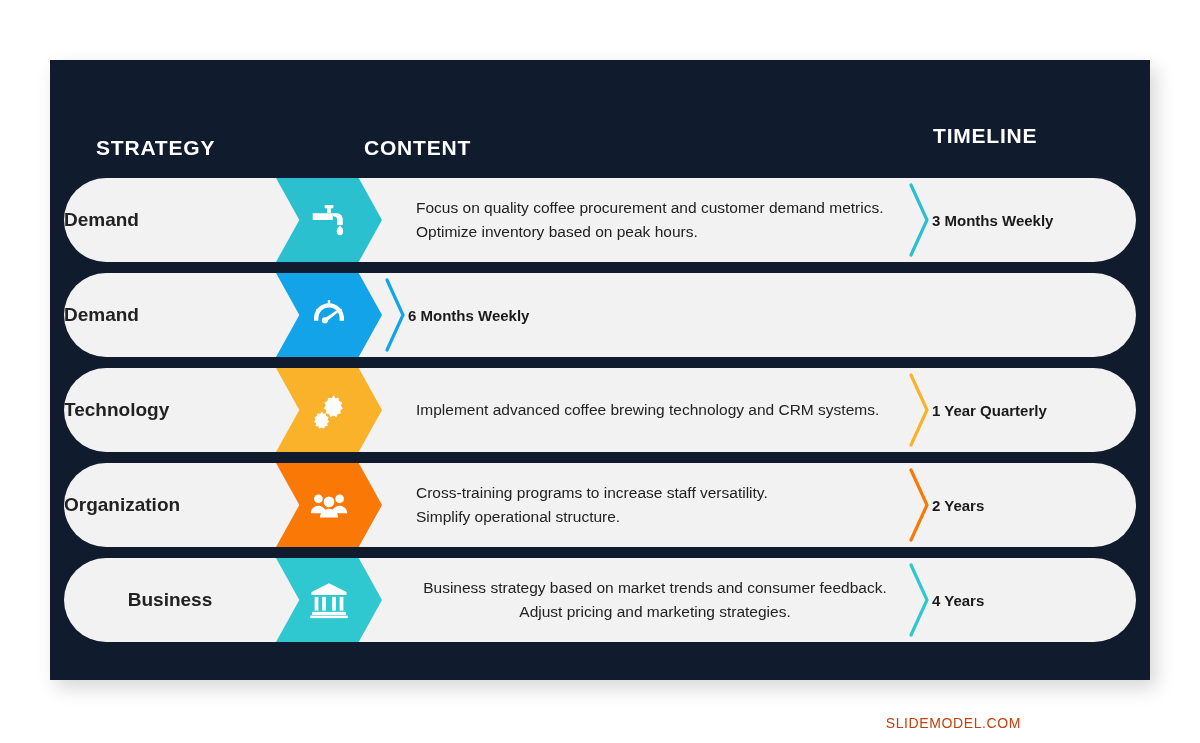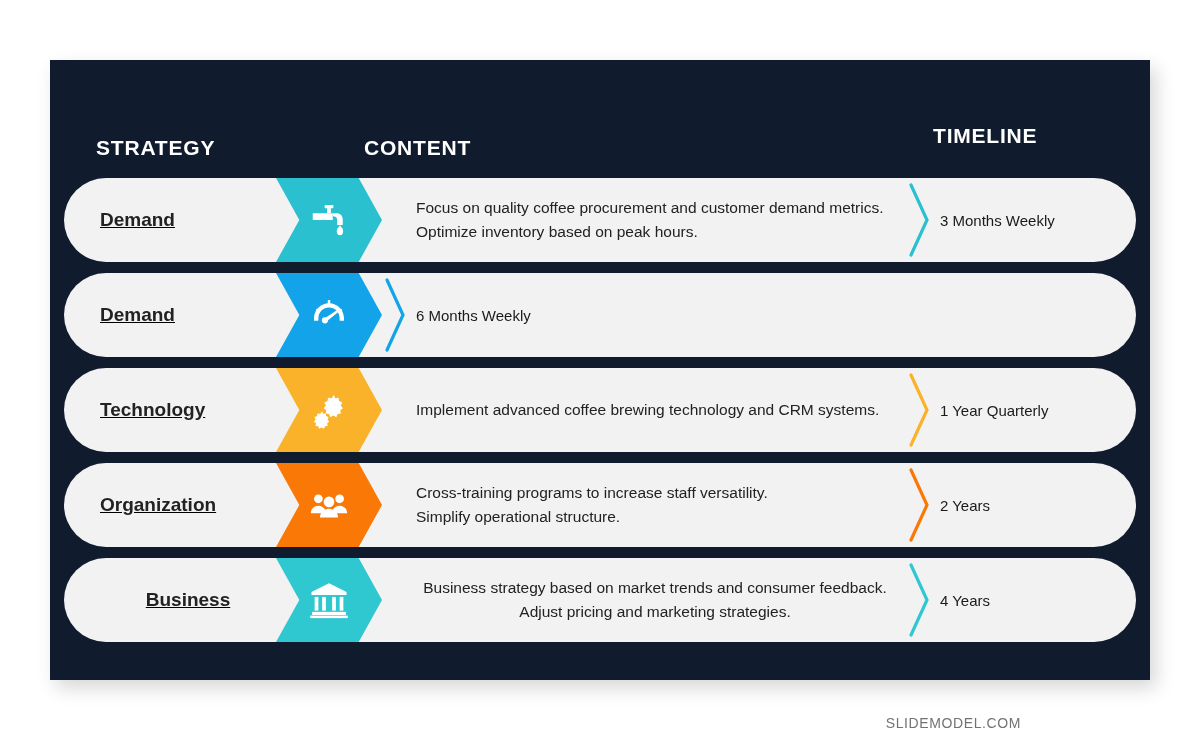--- a/index.html
+++ b/index.html
@@ -69,23 +69,21 @@
     display: flex;
     align-items: center;
   }
   .row:last-child { margin-bottom: 0; text-align: center; }
 
   
   .cell-strategy {
     position: relative;
     width: 212px;
     flex: 0 0 212px;
-    padding-left: 36px;
     z-index: 2;
-    text-decoration: underline;
   }
   .strategy-label {
     color: #222222;
     font-size: 19px;
     font-weight: bold;
     font-family: "Liberation Sans", sans-serif;
     white-space: nowrap;
   }
 
   
@@ -128,34 +126,33 @@
   .tl-marker {
     flex: 0 0 26px;
     width: 26px;
     height: 84px;
     display: flex;
     align-items: center;
     justify-content: center;
   }
   .tl-marker svg { display: block; }
   .timeline-label {
-    margin-left: 8px;
     color: #1a1a1a;
     font-size: 15px;
-    font-weight: normal;
+    font-weight: bold;
     font-family: "Liberation Sans", sans-serif;
     white-space: nowrap;
   }
 
   
   .watermark {
     position: absolute;
     right: 28px;
     bottom: 12px;
-    color: #737373;
+    color: #c2410c;
     font-size: 14px;
     letter-spacing: 0.6px;
     font-family: "Liberation Sans", sans-serif;
   }
 </style>
 </head>
 <body>
 
 <div id="slide-root">
 

